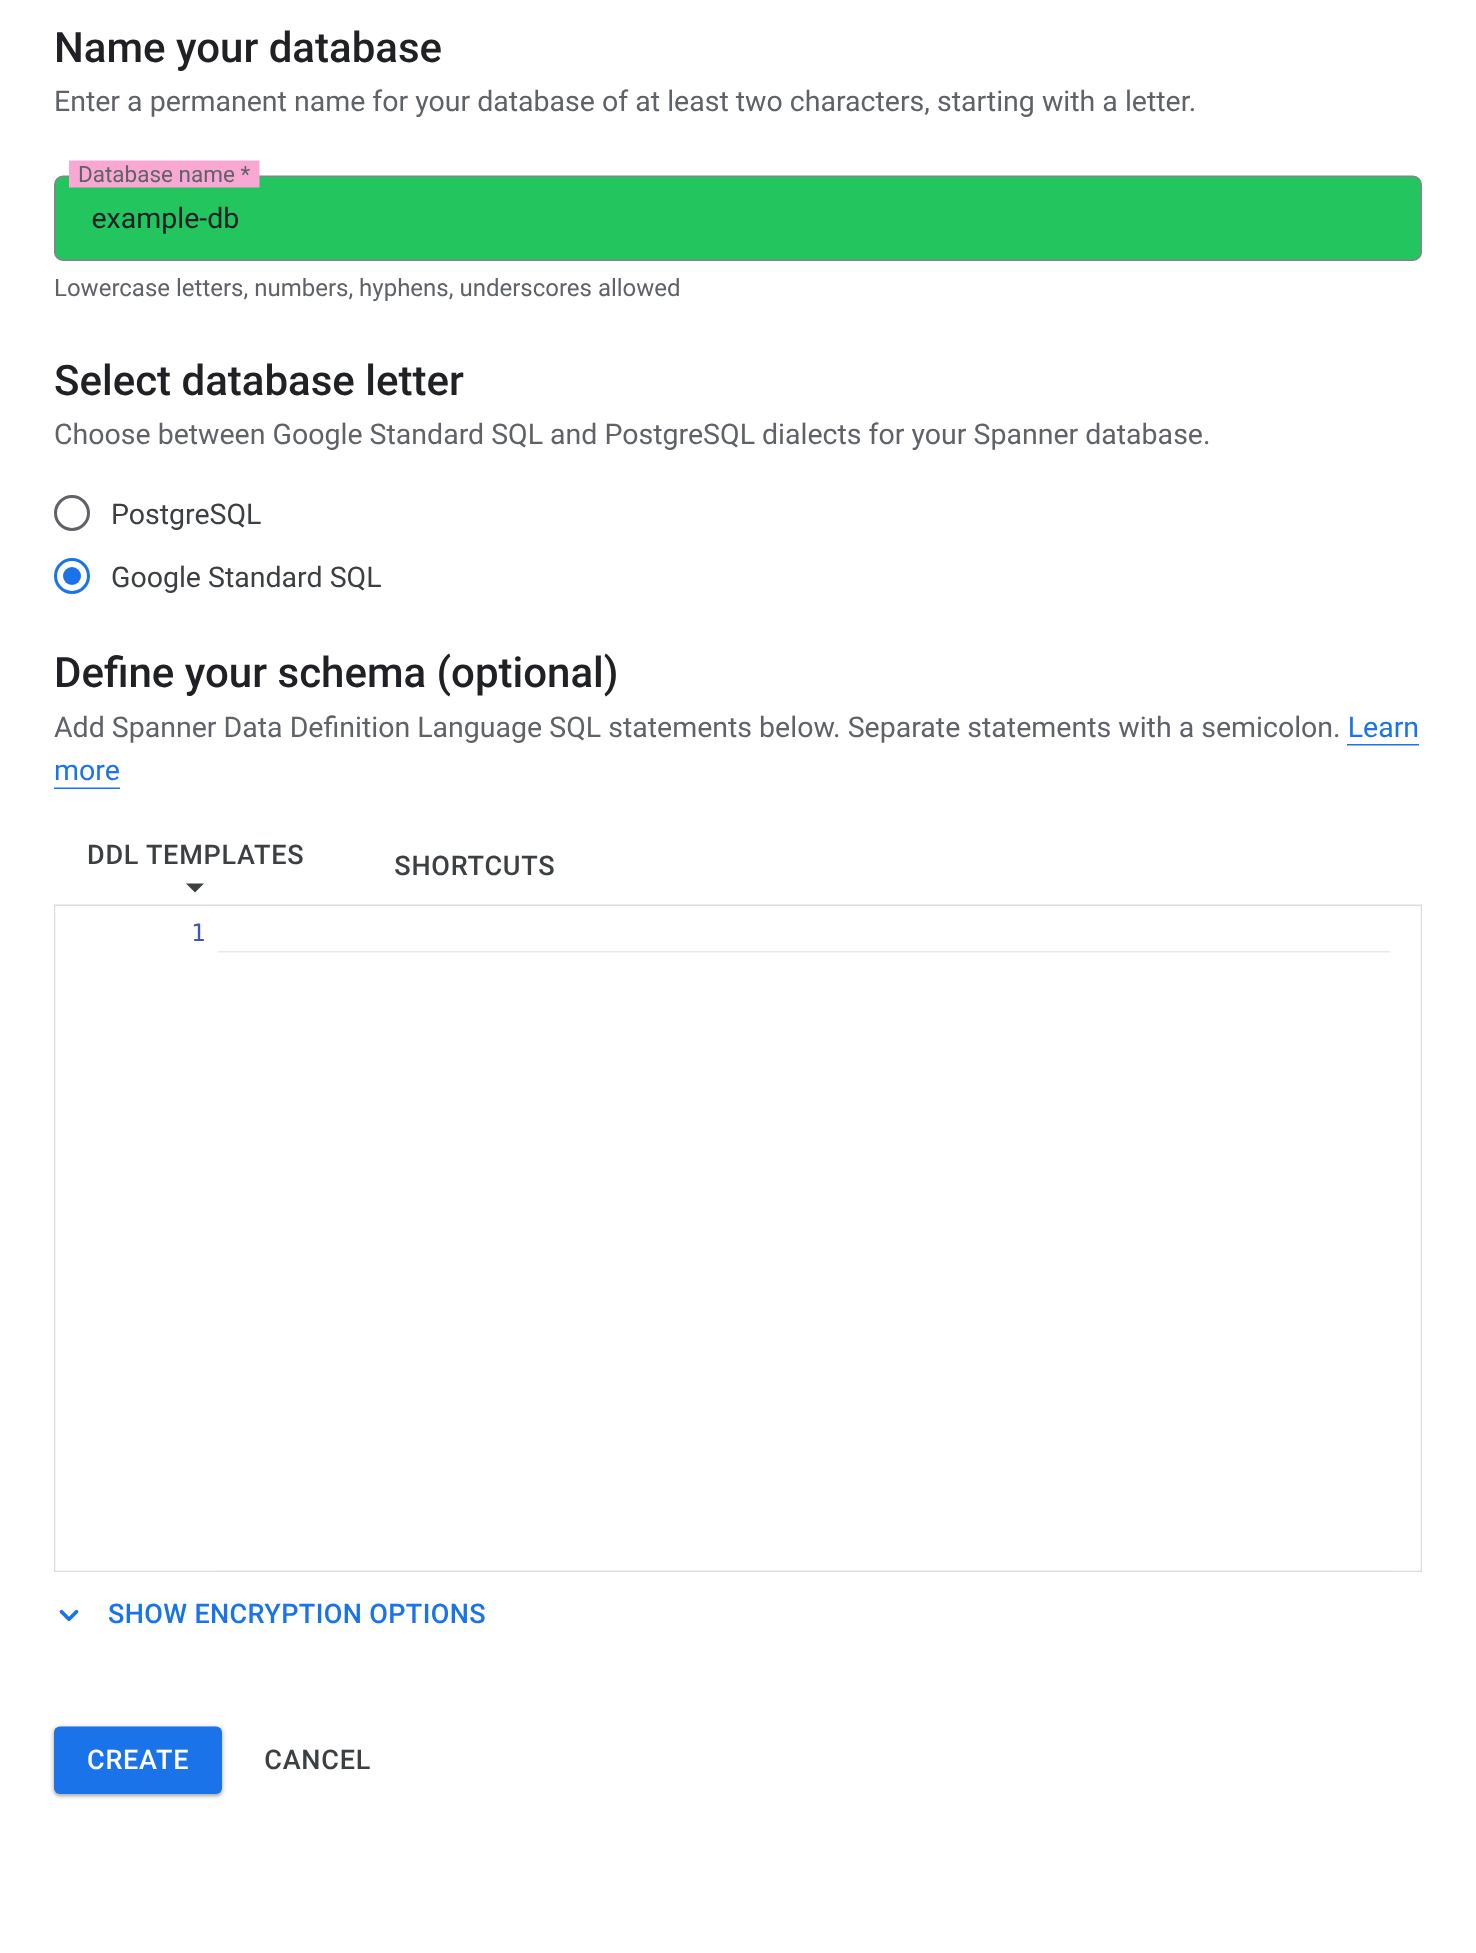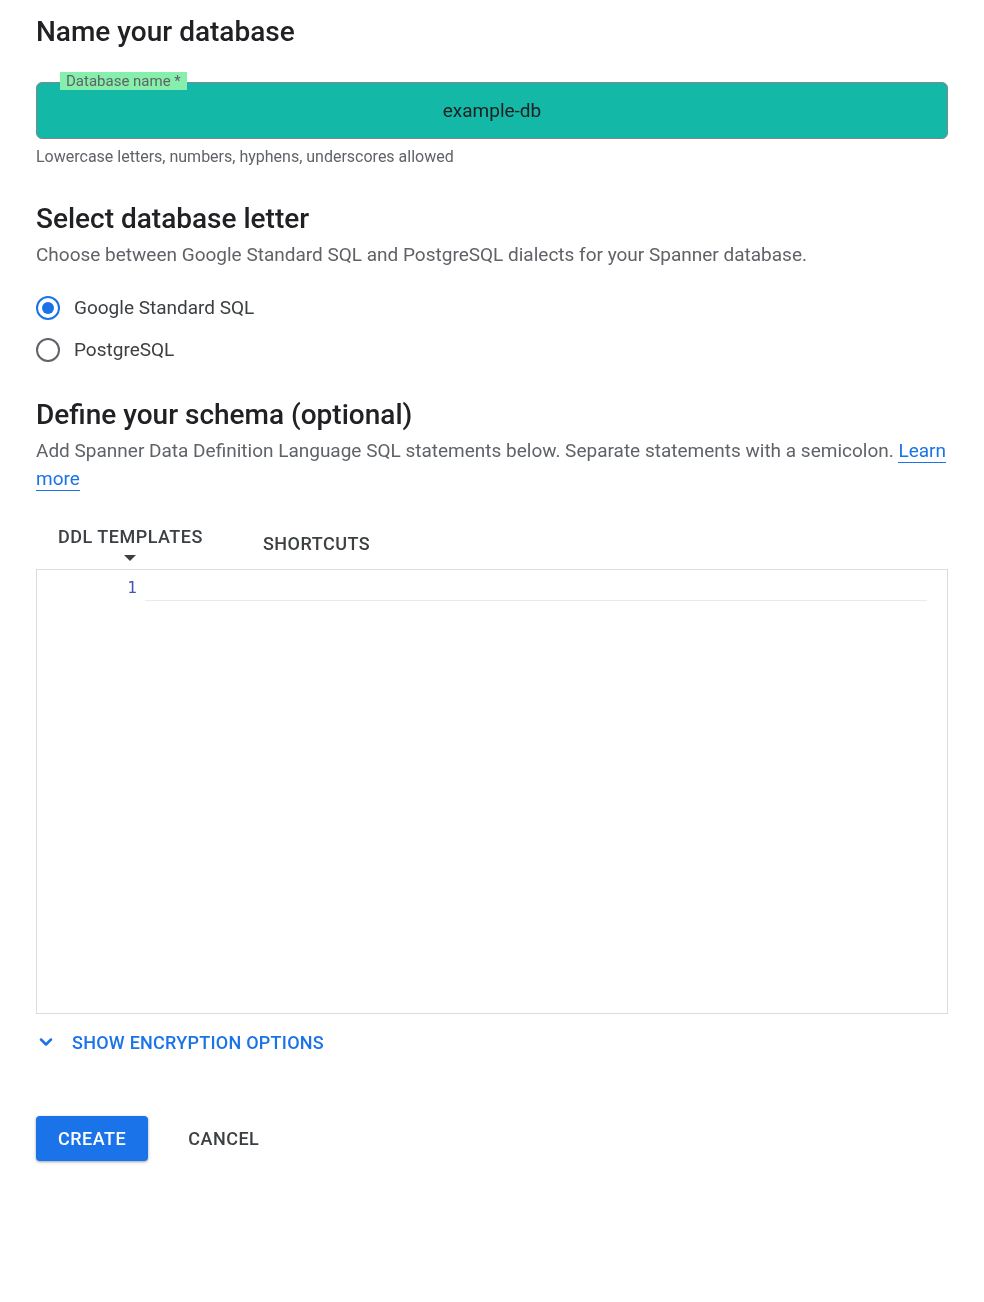--- a/index.html
+++ b/index.html
@@ -35,32 +35,31 @@
       position: relative;
       margin-top: 34px;
       margin-bottom: 8px;
     }
     .outlined-field input {
       width: 100%;
       padding: 16px 24px;
       font-size: 19px;
       border: 1px solid #80868b;
       border-radius: 6px;
-      background: #14b8a6;
+      background: #22c55e;
       color: #202124;
       outline: none;
       font-family: inherit;
-      text-align: center;
     }
     .outlined-field .floating-label {
       position: absolute;
       top: -10px;
-      left: 24px;
+      left: 10px;
       padding: 0 6px;
-      background: #86efac;
+      background: #f9a8d4;
       font-size: 15px;
       color: #5f6368;
     }
     .helper-text {
       font-size: 16px;
       color: #5f6368;
       margin-left: 0;
       margin-top: 6px;
     }
 
@@ -180,21 +179,21 @@
     }
     .chevron-down {
       width: 20px; height: 20px;
     }
     .chevron-down svg { display: block; }
 
     
     .button-row {
       display: flex;
       align-items: center;
-      gap: 40px;
+      gap: 28px;
       margin-top: 60px;
     }
     .btn-primary {
       background: #1a73e8;
       color: #fff;
       border: none;
       padding: 12px 22px;
       font-size: 18px;
       font-weight: 500;
       letter-spacing: 0.5px;
@@ -212,40 +211,41 @@
       letter-spacing: 0.5px;
       cursor: pointer;
       font-family: inherit;
     }
   </style>
 </head>
 <body>
 
 <div class="section">
   <h2 class="section-title">Name your database</h2>
+  <p class="section-desc">Enter a permanent name for your database of at least two characters, starting with a letter.</p>
 
   <div class="outlined-field">
     <span class="floating-label">Database name *</span>
     <input type="text" value="example-db" style="">
   </div>
   <div class="helper-text">Lowercase letters, numbers, hyphens, underscores allowed</div>
 </div>
 
 <div class="section">
   <h2 class="section-title">Select database letter</h2>
   <p class="section-desc">Choose between Google Standard SQL and PostgreSQL dialects for your Spanner database.</p>
 
   <div class="radio-group">
     <div class="radio-item">
+      <span class="radio"></span>
+      <span class="radio-label">PostgreSQL</span>
+    </div>
+    <div class="radio-item">
       <span class="radio selected"></span>
       <span class="radio-label">Google Standard SQL</span>
-    </div>
-    <div class="radio-item">
-      <span class="radio"></span>
-      <span class="radio-label">PostgreSQL</span>
     </div>
   </div>
 </div>
 
 <div class="section" style="margin-bottom:4px;">
   <h2 class="section-title">Define your schema (optional)</h2>
   <p class="section-desc">
     <span>Add Spanner Data Definition Language SQL statements below. Separate statements with a semicolon. </span><a class="learn-more">Learn more</a>
   </p>
 

